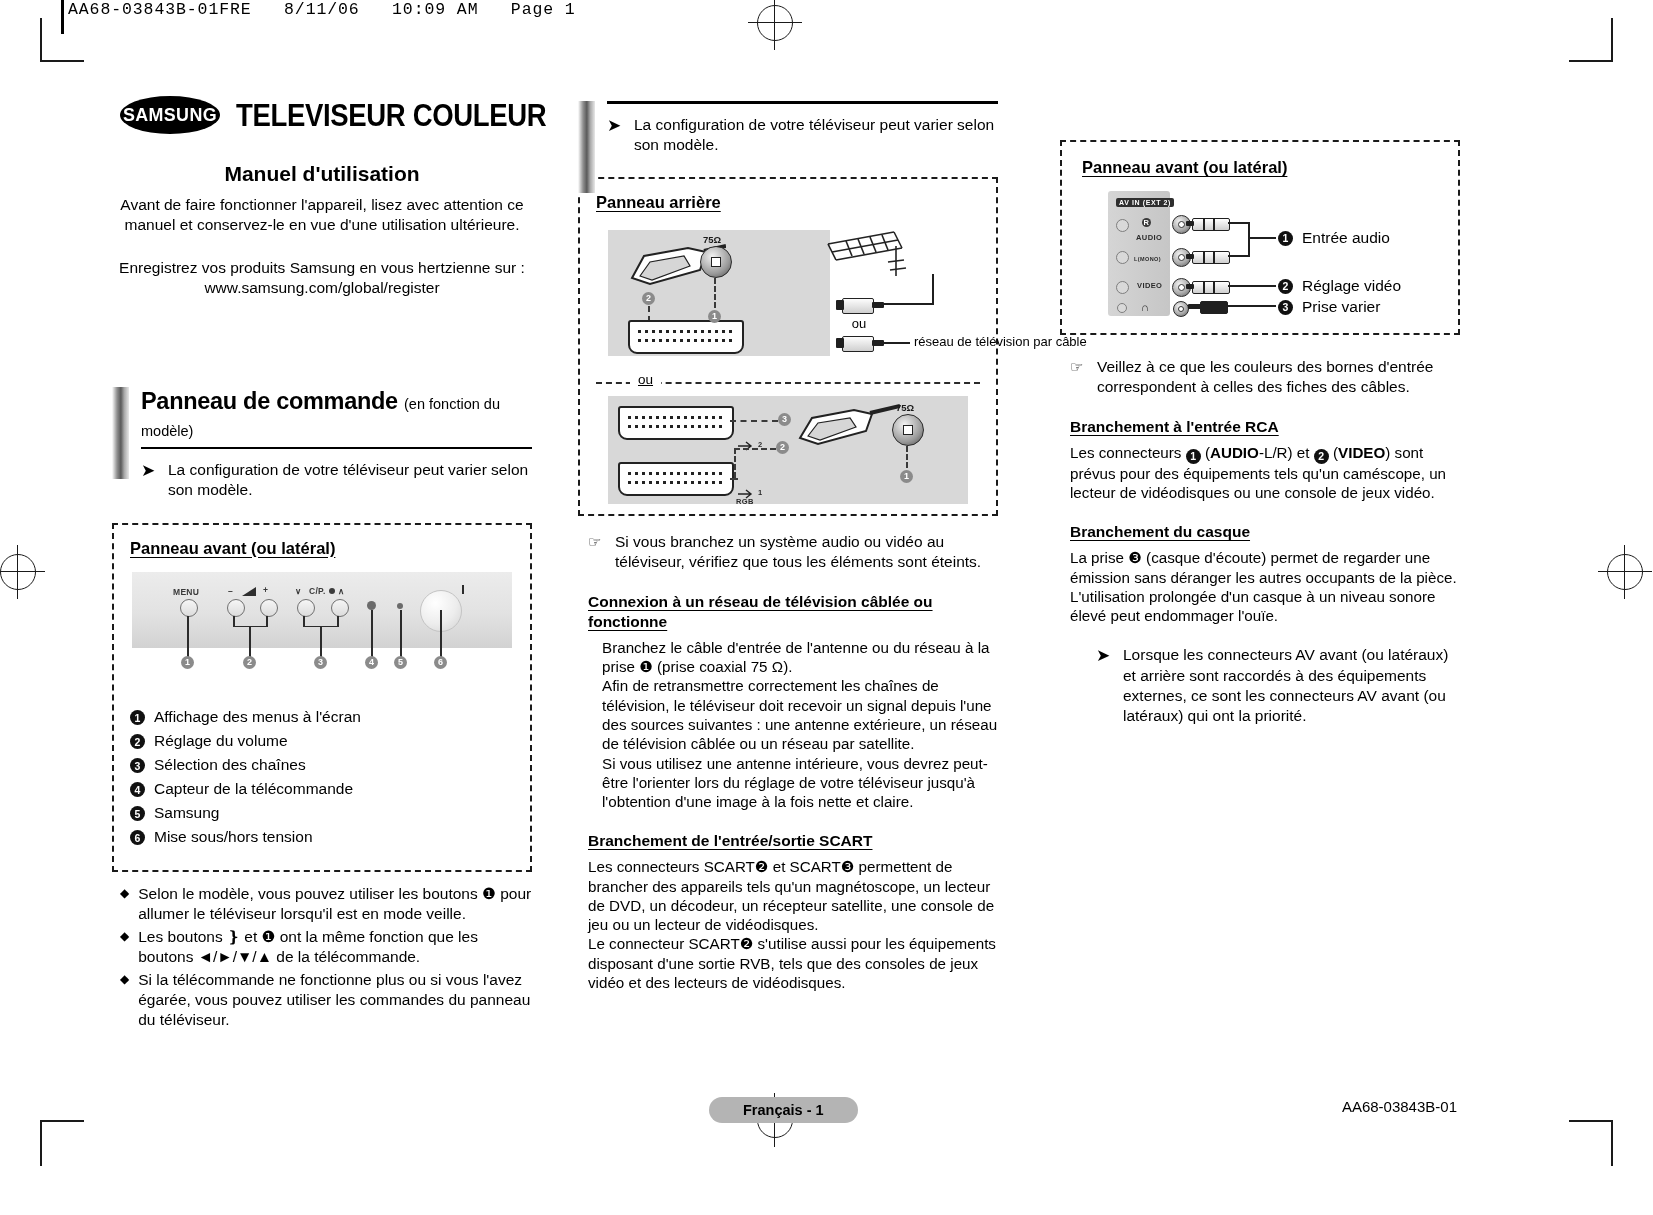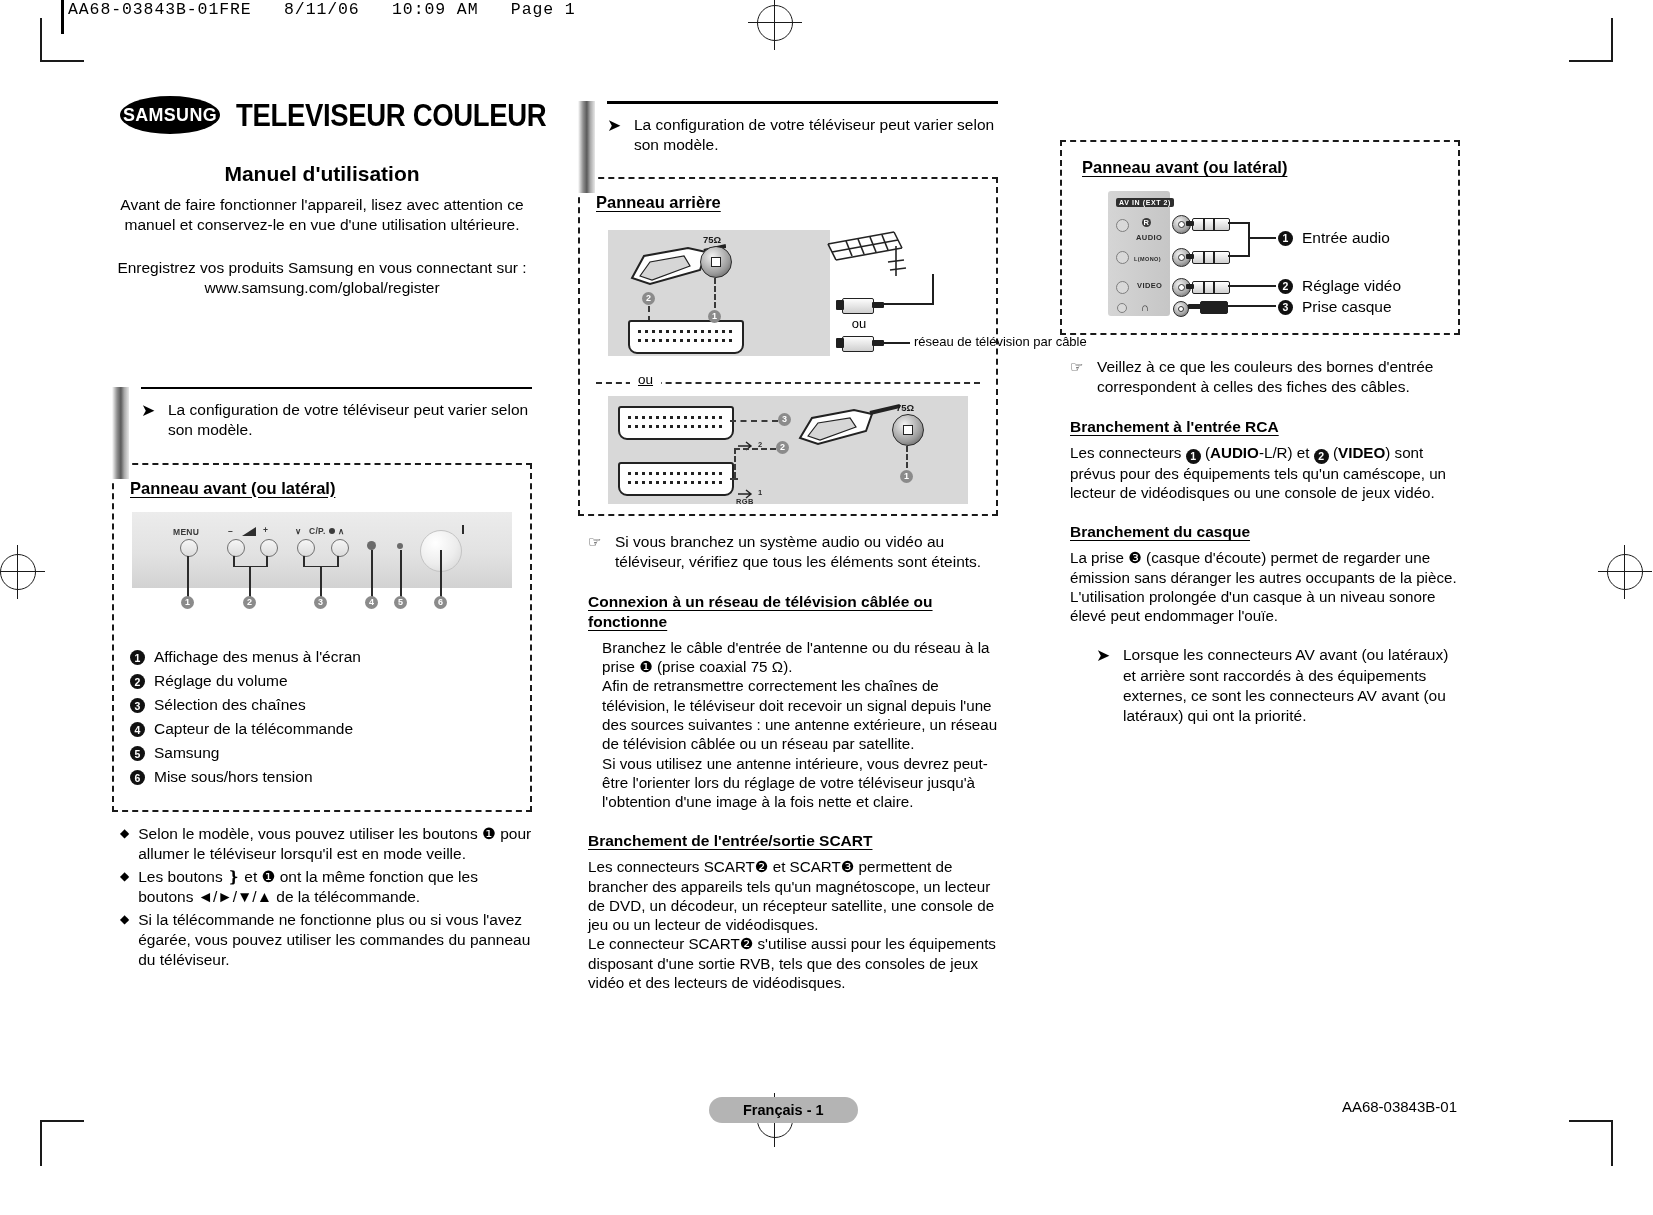--- a/index.html
+++ b/index.html
@@ -416,24 +416,28 @@
 
   <div class="logo-row">
     <div class="samsung-ellipse">
       <span class="samsung-word">SAMSUNG</span>
     </div>
     <div class="tv-title">TELEVISEUR COULEUR</div>
   </div>
 
   <div class="manual-title">Manuel d'utilisation</div>
   <div class="manual-p">Avant de faire fonctionner l'appareil, lisez avec attention ce manuel et conservez-le en vue d'une utilisation ultérieure.</div>
-  <div class="manual-p spaced">Enregistrez vos produits Samsung en vous connectant sur : www.samsung.com/global/register</div>
+  <div class="manual-p spaced">Enregistrez vos produits Samsung en vous hertzienne sur : www.samsung.com/global/register</div>
 
   <div class="sec-head-wrap" style="margin-top:88px;">
     <div class="sec-bar"></div>
+    <div class="sec-title">
+      <span>Panneau de commande</span>
+      <span class="sub">(en fonction du modèle)</span>
+    </div>
     <div class="sec-rule"></div>
 
     <div class="note-row">
       <span class="arrow-glyph">➤</span>
       <span class="note-text">La configuration de votre téléviseur peut varier selon son modèle.</span>
     </div>
   </div>
 
   <div class="dashed-box" style="margin-top:22px;">
     <div class="box-title">Panneau avant (ou latéral)</div>
@@ -713,21 +717,21 @@
       <div class="callout-row" style="left:196px; top:38px;">
         <span class="num-badge">1</span>
         <span>Entrée audio</span>
       </div>
       <div class="callout-row" style="left:196px; top:86px;">
         <span class="num-badge">2</span>
         <span>Réglage vidéo</span>
       </div>
       <div class="callout-row" style="left:196px; top:107px;">
         <span class="num-badge">3</span>
-        <span>Prise casque</span>
+        <span>Prise varier</span>
       </div>
     </div>
   </div>
 
   <div class="note-row" style="margin-left:10px; margin-top:22px;">
     <span class="hand-glyph">☞</span>
     <span class="note-text">Veillez à ce que les couleurs des bornes d'entrée correspondent à celles des fiches des câbles.</span>
   </div>
 
   <div class="sub-head" style="margin-left:10px;">Branchement à l'entrée RCA</div>

